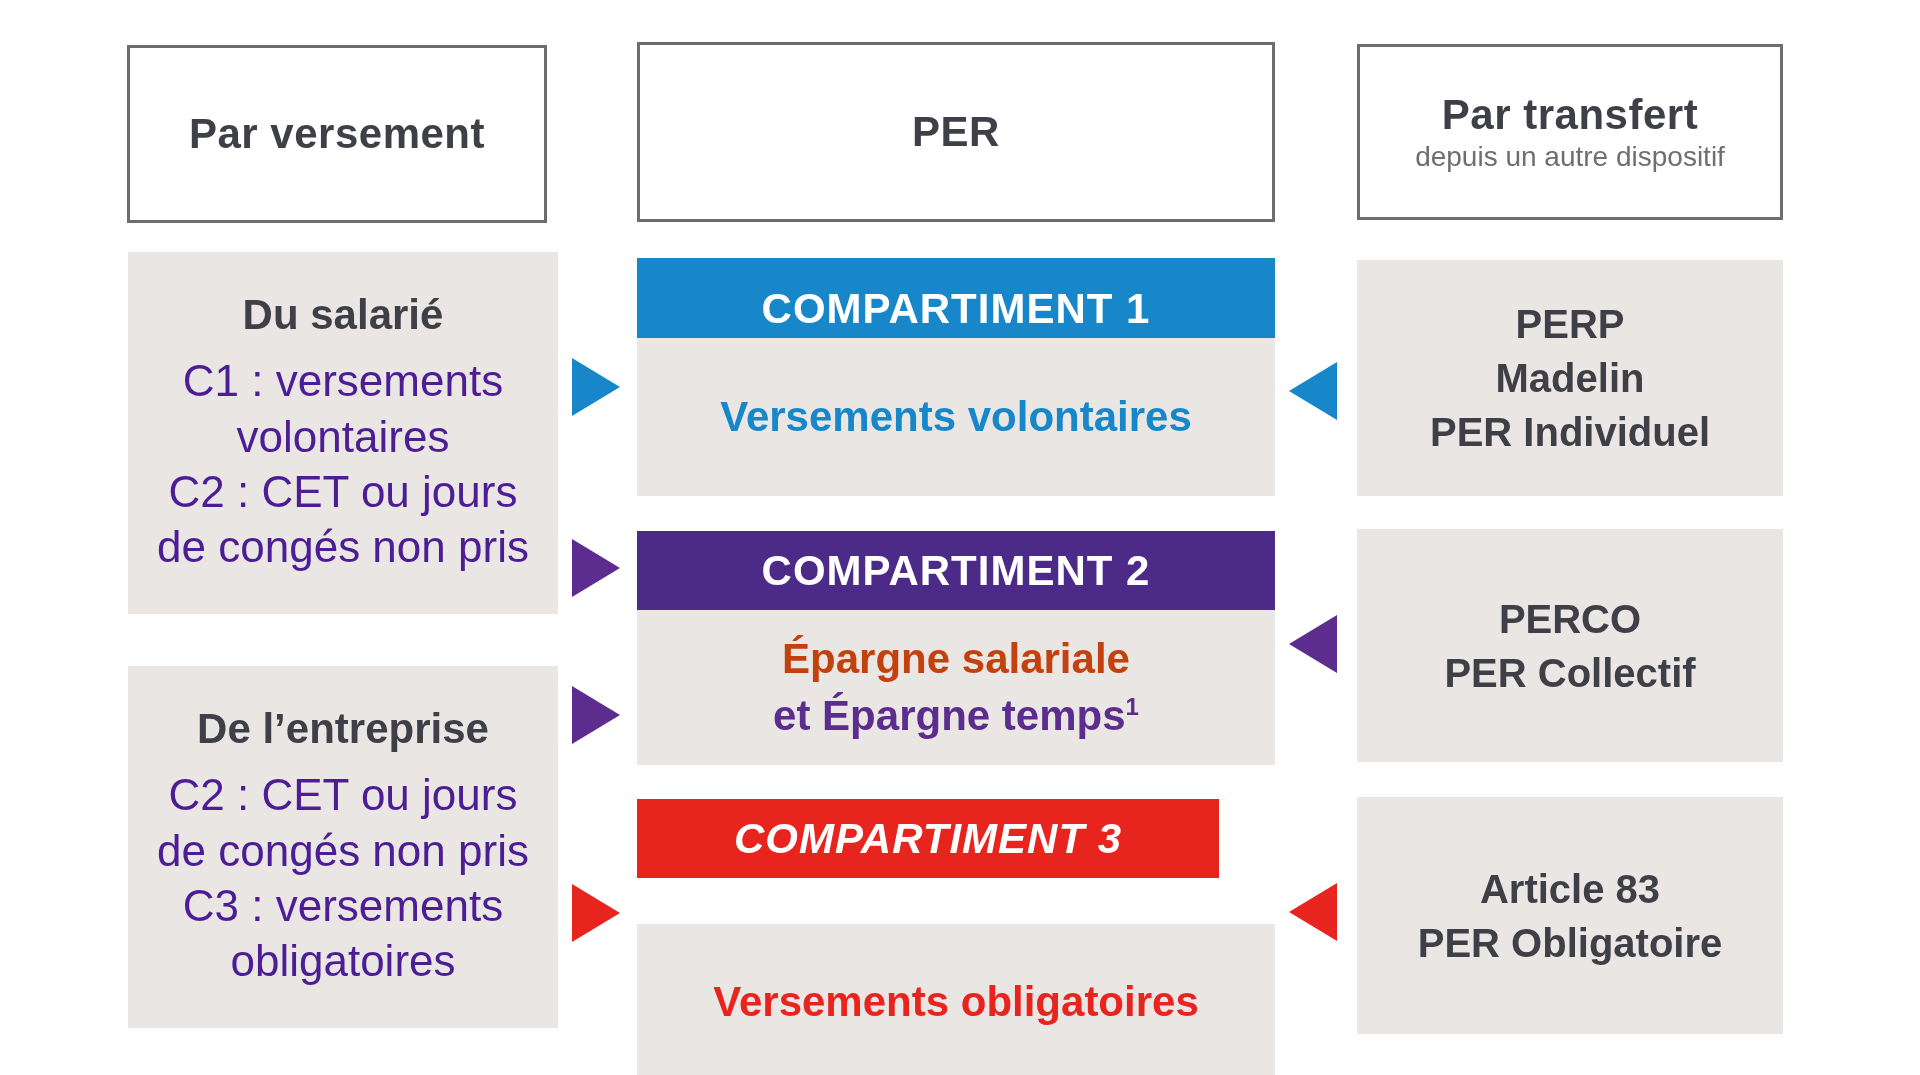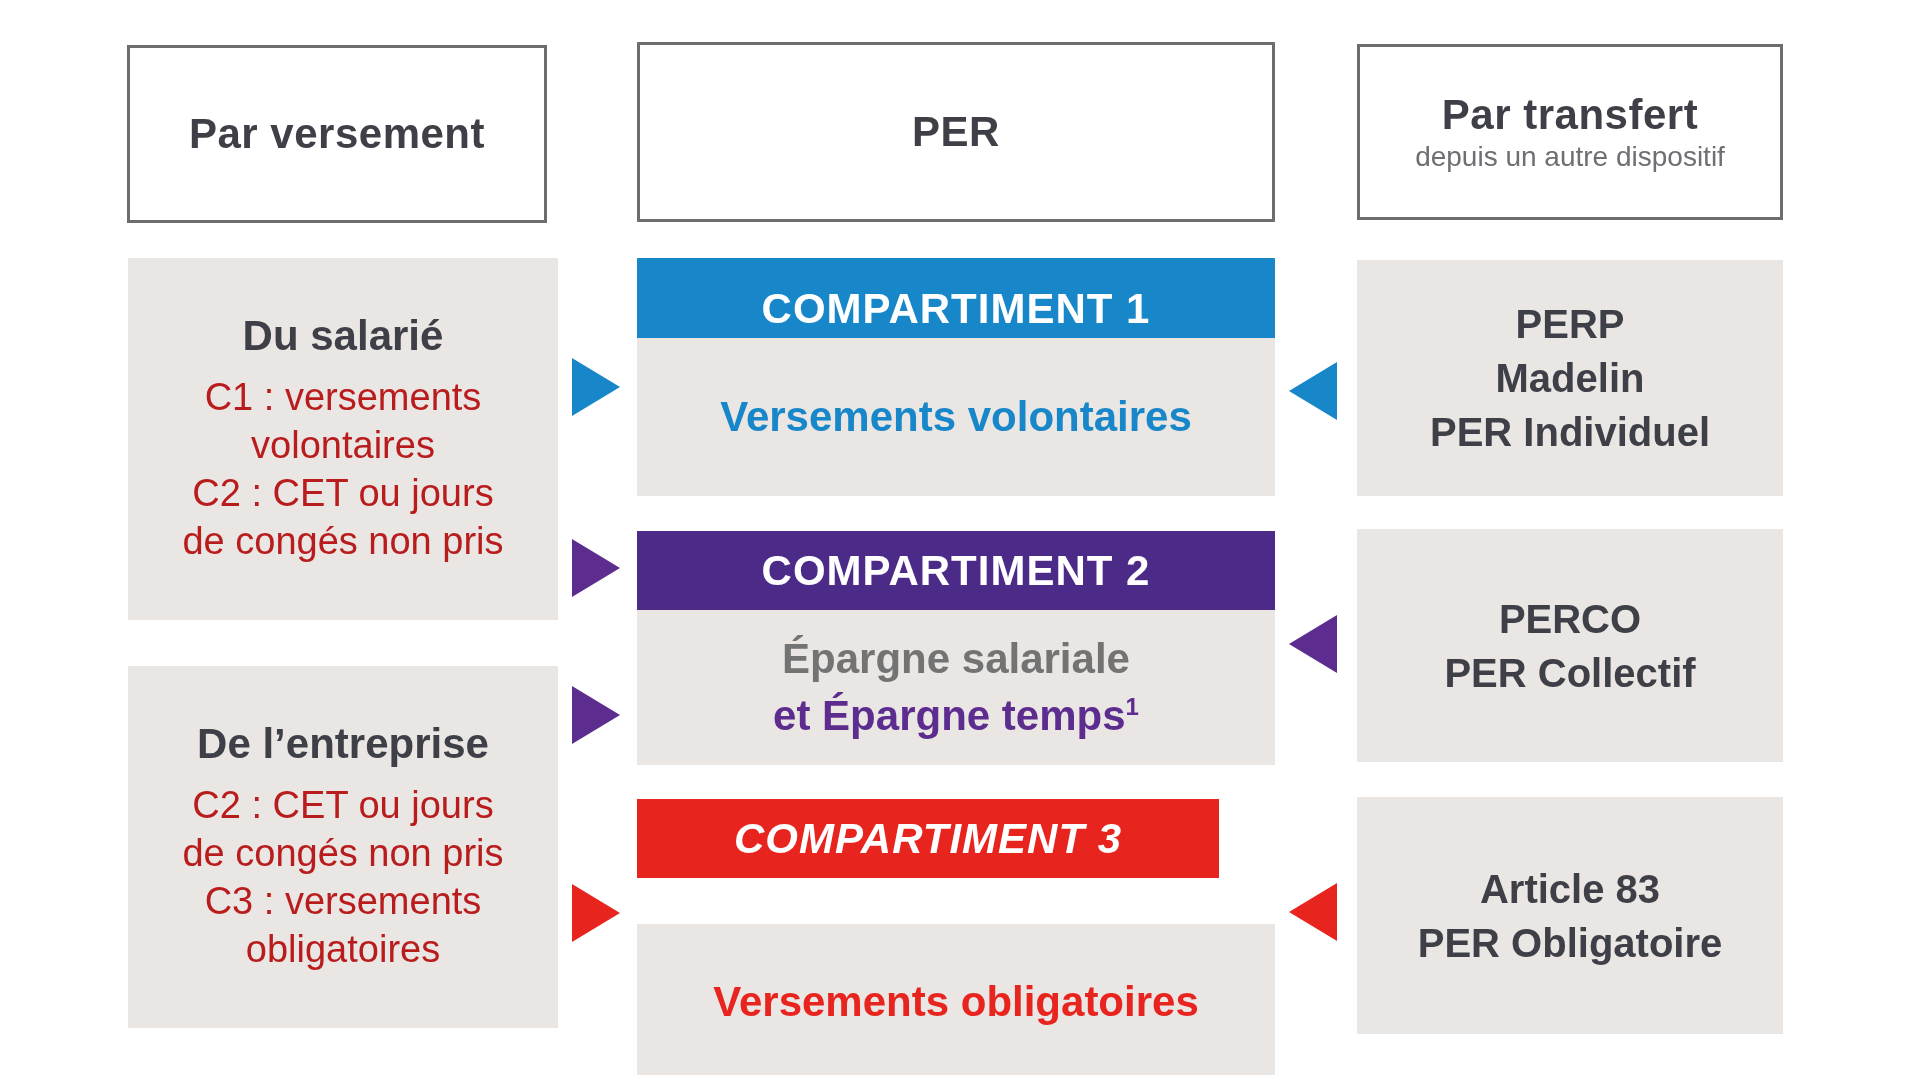--- a/index.html
+++ b/index.html
@@ -16,21 +16,21 @@
   }
   .hdr-title { font-size:42px; font-weight:bold; color:#3f3f48; letter-spacing:0.5px; }
   .hdr-sub   { font-size:28px; color:#6e6e73; line-height:1.25; max-width:400px; }
 
   
   .gray-box {
     position:absolute; display:flex; flex-direction:column;
     align-items:center; justify-content:center; text-align:center; box-sizing:border-box;
   }
   .box-title { font-size:42px; font-weight:bold; color:#3f3f48; margin-bottom:14px; }
-  .box-line  { font-size:38px; color:#b91c1c; line-height:1.26; }
+  .box-line  { font-size:44px; color:#4c1d95; line-height:1.26; }
   .transfer-line { font-size:40px; font-weight:bold; color:#3f3f48; line-height:1.35; }
 
   
   .comp-banner {
     position:absolute; display:flex; align-items:center; justify-content:center;
     color:#ffffff; font-size:42px; font-weight:bold; letter-spacing:1px; box-sizing:border-box;
   }
   .comp-body {
     position:absolute; display:flex; flex-direction:column;
     align-items:center; justify-content:center; text-align:center; box-sizing:border-box;
@@ -41,21 +41,21 @@
   
   .arrow { position:absolute; width:48px; height:58px; }
   .arrow.right { clip-path:polygon(0 0, 100% 50%, 0 100%); }
   .arrow.left  { clip-path:polygon(100% 0, 0 50%, 100% 100%); }
 
   
   #hdr-left   { left:127px;  top:45px; width:420px; height:178px; }
   #hdr-center { left:637px;  top:42px; width:638px; height:180px; }
   #hdr-right  { left:1357px; top:44px; width:426px; height:176px; }
 
-  #src-1 { left:128px; top:258px; width:430px; height:362px; }
+  #src-1 { left:128px; top:252px; width:430px; height:362px; }
   #src-2 { left:128px; top:666px; width:430px; height:362px; }
 
   #c1-banner { left:637px; top:258px; width:638px; height:101px; }
   #c1-body   { left:637px; top:338px; width:638px; height:158px; }
   #c2-banner { left:637px; top:531px; width:638px; height:79px; }
   #c2-body   { left:637px; top:610px; width:638px; height:155px; }
   #c3-banner { left:637px; top:799px; width:582px; height:79px;font-style:italic; }
   #c3-body   { left:637px; top:924px; width:638px; height:156px; }
 
   #t-1 { left:1357px; top:260px; width:426px; height:236px; }
@@ -104,21 +104,21 @@
     <div class="box-line">obligatoires</div>
   </div>
 
   <div class="comp-banner" id="c1-banner" style="background-color: rgb(23, 135, 201);">COMPARTIMENT 1</div>
   <div class="comp-body" id="c1-body" style="background-color: rgb(233, 230, 228);">
     <div class="comp-body-line" style="color: rgb(23, 135, 201);">Versements volontaires</div>
   </div>
 
   <div class="comp-banner" id="c2-banner" style="background-color: rgb(75, 43, 135);">COMPARTIMENT 2</div>
   <div class="comp-body" id="c2-body" style="background-color: rgb(233, 230, 228);">
-    <div class="comp-body-line" style="color: #737373;">Épargne salariale</div>
+    <div class="comp-body-line" style="color: #c2410c;">Épargne salariale</div>
     <div class="comp-body-line" style="color: rgb(93, 44, 143);">
       <span>et Épargne temps</span><sup>1</sup>
     </div>
   </div>
 
   <div class="comp-banner" id="c3-banner" style="background-color: rgb(232, 36, 31);">COMPARTIMENT 3</div>
   <div class="comp-body" id="c3-body" style="background-color: rgb(233, 230, 228);">
     <div class="comp-body-line" style="color: rgb(232, 36, 31);">Versements obligatoires</div>
   </div>
 

